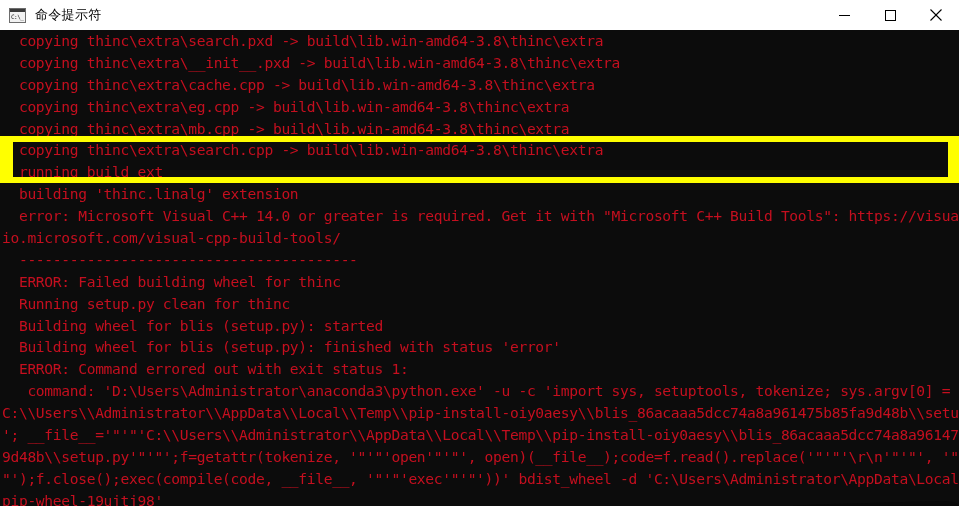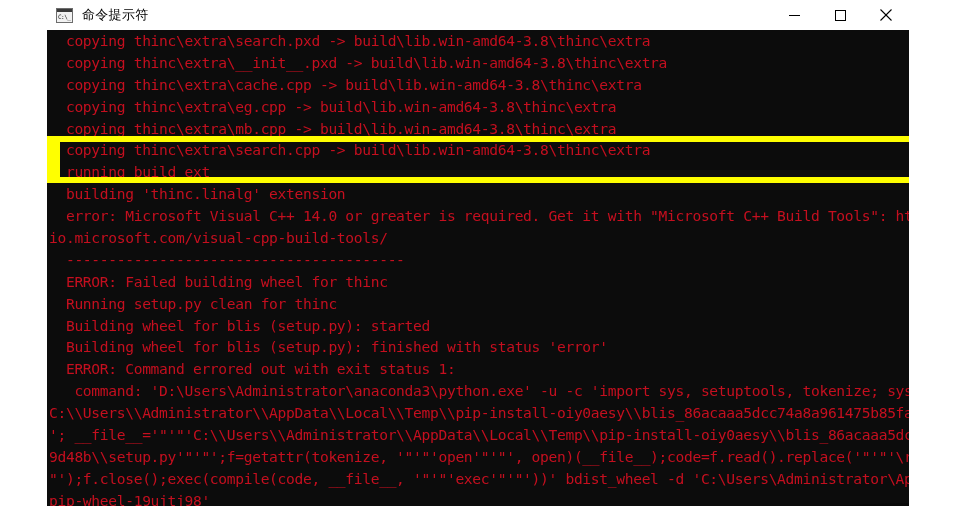--- a/index.html
+++ b/index.html
@@ -10,25 +10,24 @@
   }
   body {
     width: 959px;
     height: 506px;
     overflow: hidden;
     font-family: "DejaVu Sans", sans-serif;
   }
 
   .window {
     position: relative;
-    width: 862px;
+    width: 959px;
     height: 506px;
     background: #ffffff;
     overflow: hidden;
-    margin-left: 47px;
   }
 
   
   .titlebar {
     position: relative;
     height: 30px;
     background: #ffffff;
     display: flex;
     align-items: center;
     user-select: none;

